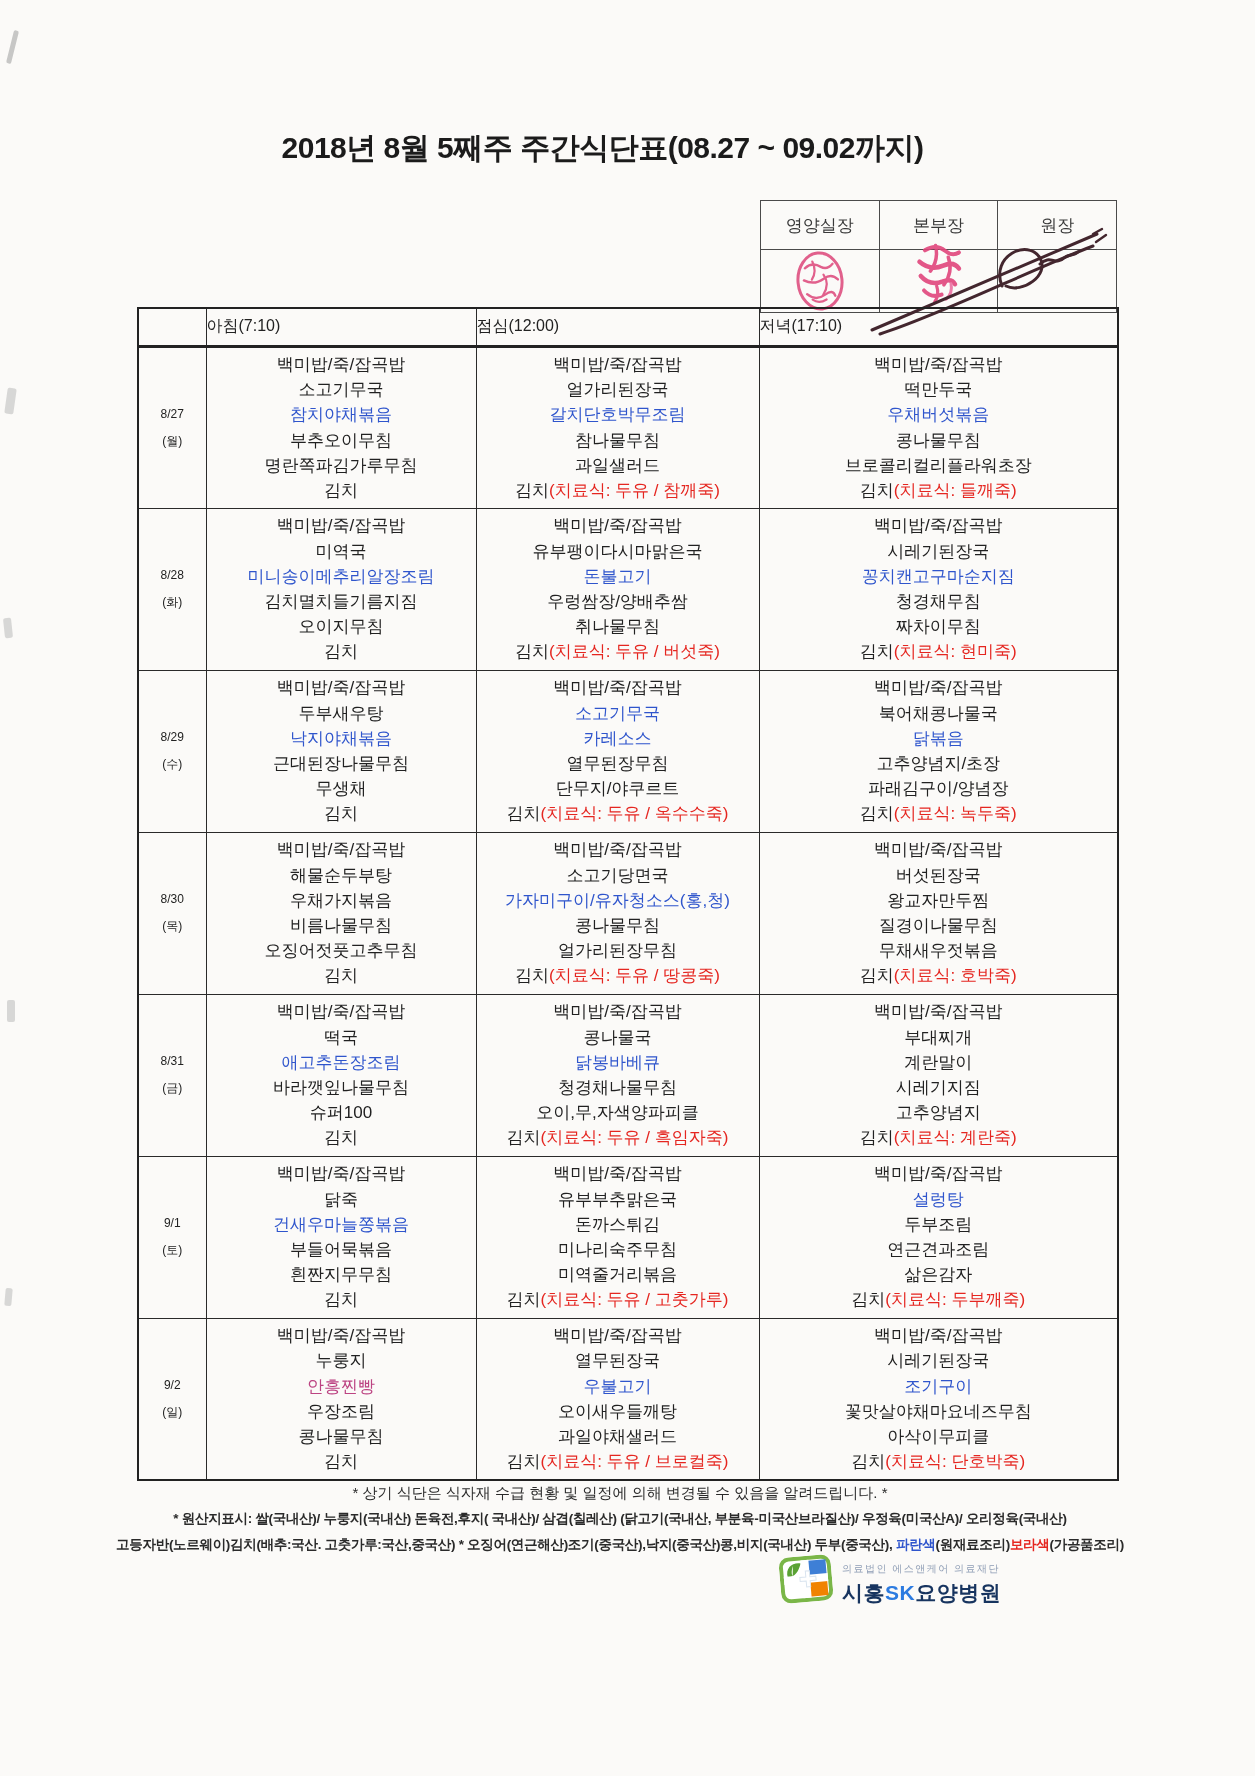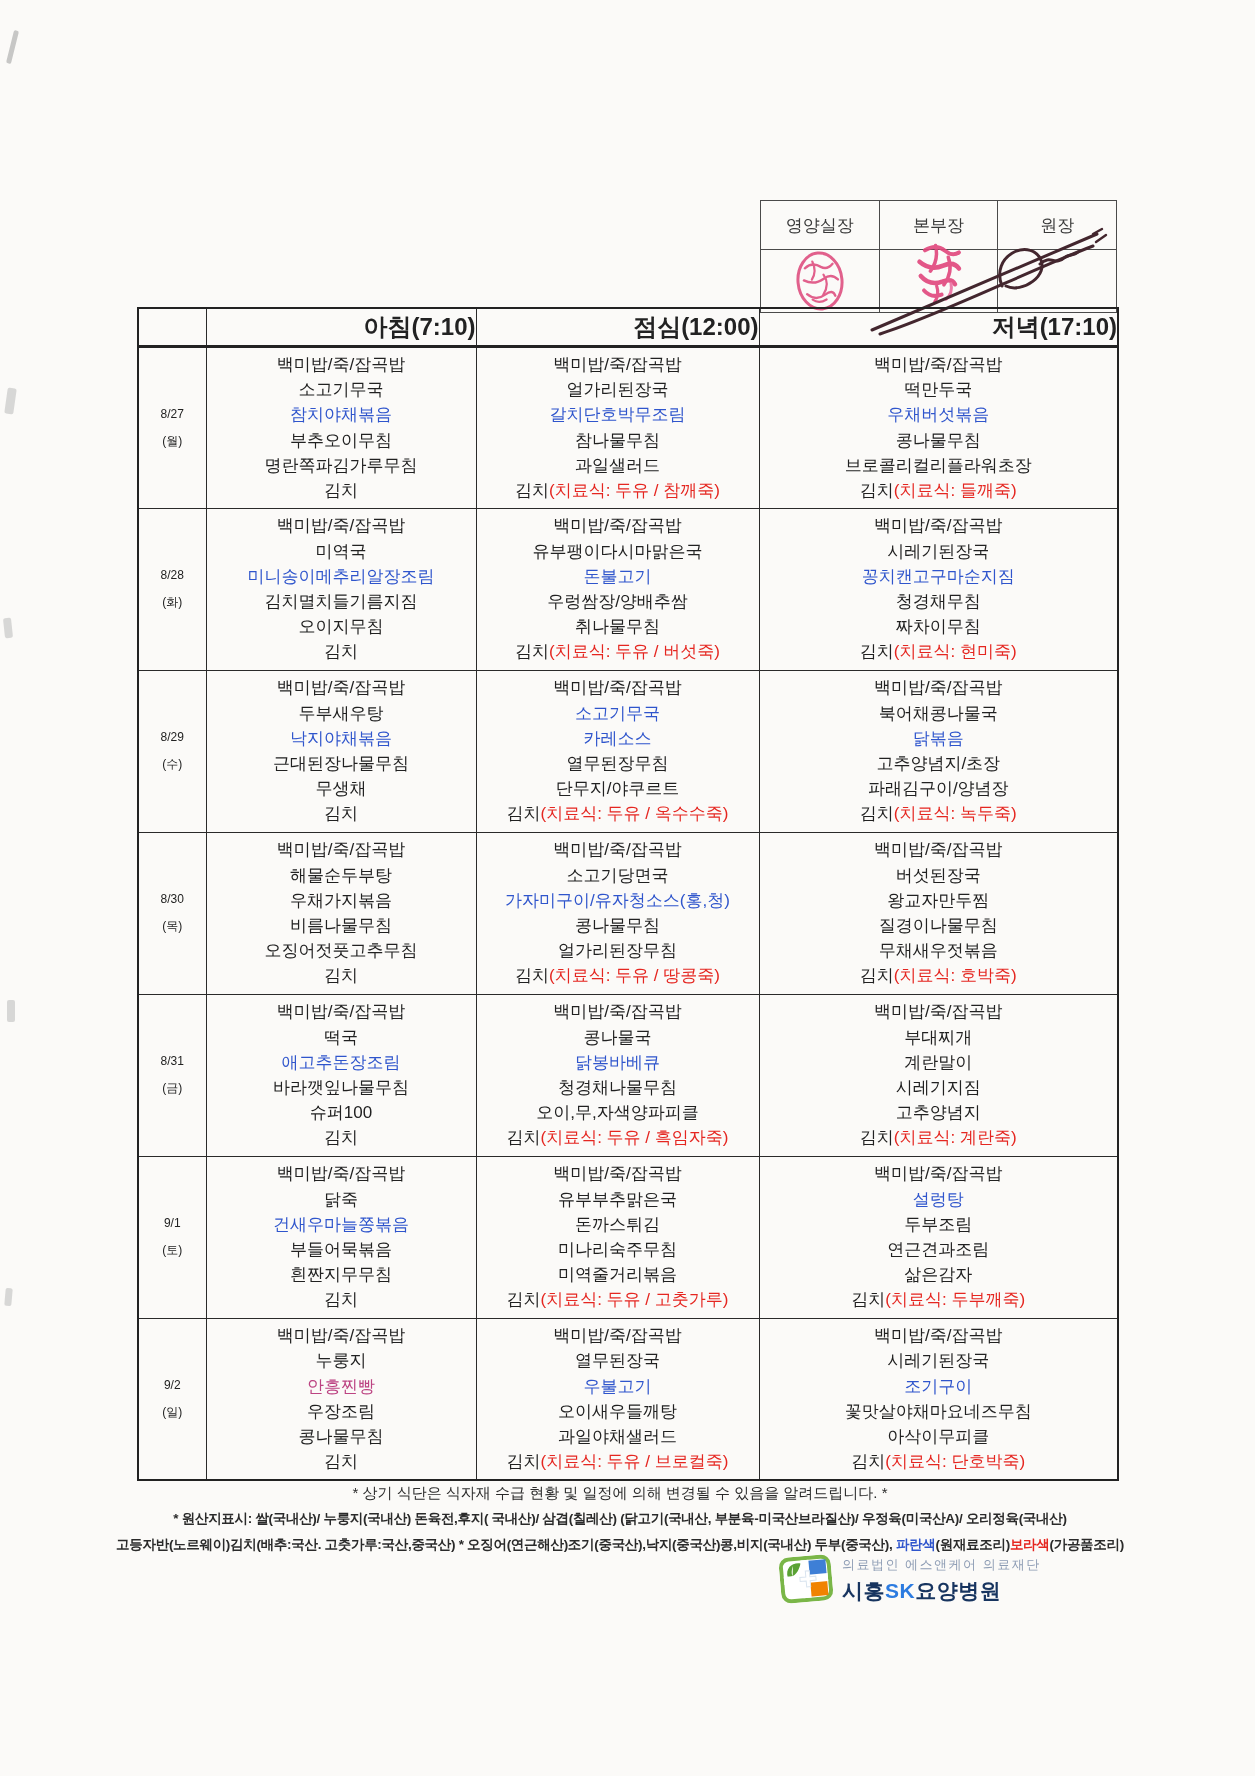--- a/index.html
+++ b/index.html
@@ -45,21 +45,21 @@
     position: absolute; left: 137px; top: 307px; width: 980px;
     border-collapse: collapse; table-layout: fixed;
     border: 2.5px solid #222;
   }
   table.menu col.c0 { width: 68px; }
   table.menu col.c1 { width: 270px; }
   table.menu col.c2 { width: 283px; }
   table.menu col.c3 { width: 359px; }
   table.menu thead th {
     height: 38px; border: 1.6px solid #2a2a2a; border-bottom: 3.5px solid #222;
-    font-size: 24px; font-weight: bold; color: #222; text-align: right;
+    font-size: 16px; font-weight: normal; color: #222; text-align: left;
   }
   table.menu tbody td {
     border: 1.6px solid #2a2a2a; height: 162px; vertical-align: middle; padding: 4px 1px;
   }
   .date-cell { text-align: center; font-size: 12px; color: #222; }
   .date-cell div { line-height: 27px; }
   .menu-line { text-align: center; font-size: 17px; line-height: 25.2px; color: #212121; white-space: nowrap; }
   .c-blue { color: #2f55cc; }
   .c-purple { color: #bc4382; }
   .c-red { color: #e52620; }
@@ -68,34 +68,35 @@
 
   
   .note { position: absolute; left: 0; width: 1240px; text-align: center; color: #2a2a2a; }
   .note-1 { top: 1484px; font-size: 15px; }
   .note-2 { top: 1510px; font-size: 13.5px; font-weight: bold; letter-spacing: -0.3px; }
   .note-3 { top: 1536px; font-size: 13.5px; font-weight: bold; letter-spacing: -0.3px; }
 
   
   .logo { position: absolute; left: 780px; top: 1556px; display: flex; align-items: flex-start; }
   .logo-icon { width: 52px; height: 46px; margin-right: 10px; transform: rotate(-5deg); }
-  .logo-text .sub { font-size: 13px; color: #8d9cb4; letter-spacing: 1.5px; margin-top: 0; }
+  .logo-text .sub { font-size: 10px; color: #8d9cb4; letter-spacing: 1.5px; margin-top: 6px; }
   .logo-text .name { font-size: 21px; font-weight: bold; margin-top: 3px; letter-spacing: 0.5px; }
 </style>
 </head>
 <body>
 
 <div class="page">
 
   <div class="scan-mark m1"></div>
   <div class="scan-mark m2"></div>
   <div class="scan-mark m3"></div>
   <div class="scan-mark m4"></div>
   <div class="scan-mark m5"></div>
 
+  <h1 class="title">2018년 8월 5째주 주간식단표(08.27 ~ 09.02까지)</h1>
 
   <table class="approval">
     <thead>
       <tr>
         <th>영양실장</th>
         <th>본부장</th>
         <th>원장</th>
       </tr>
     </thead>
     <tbody>

